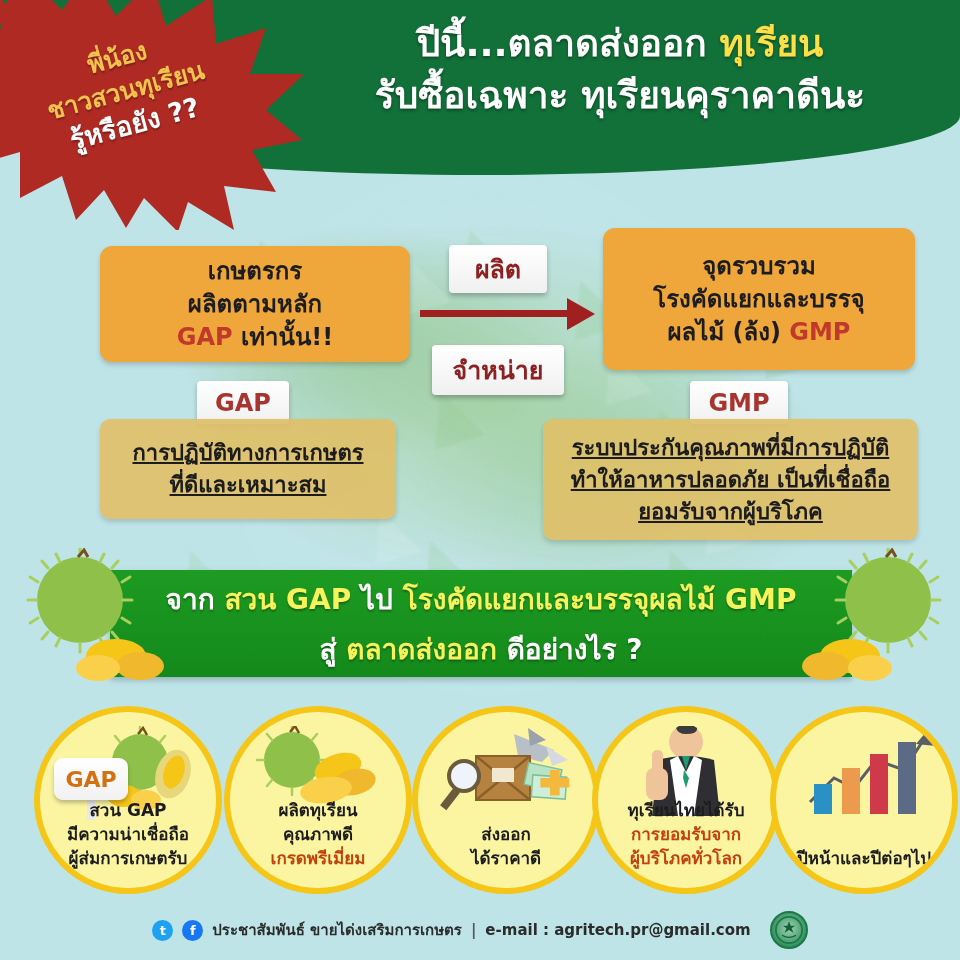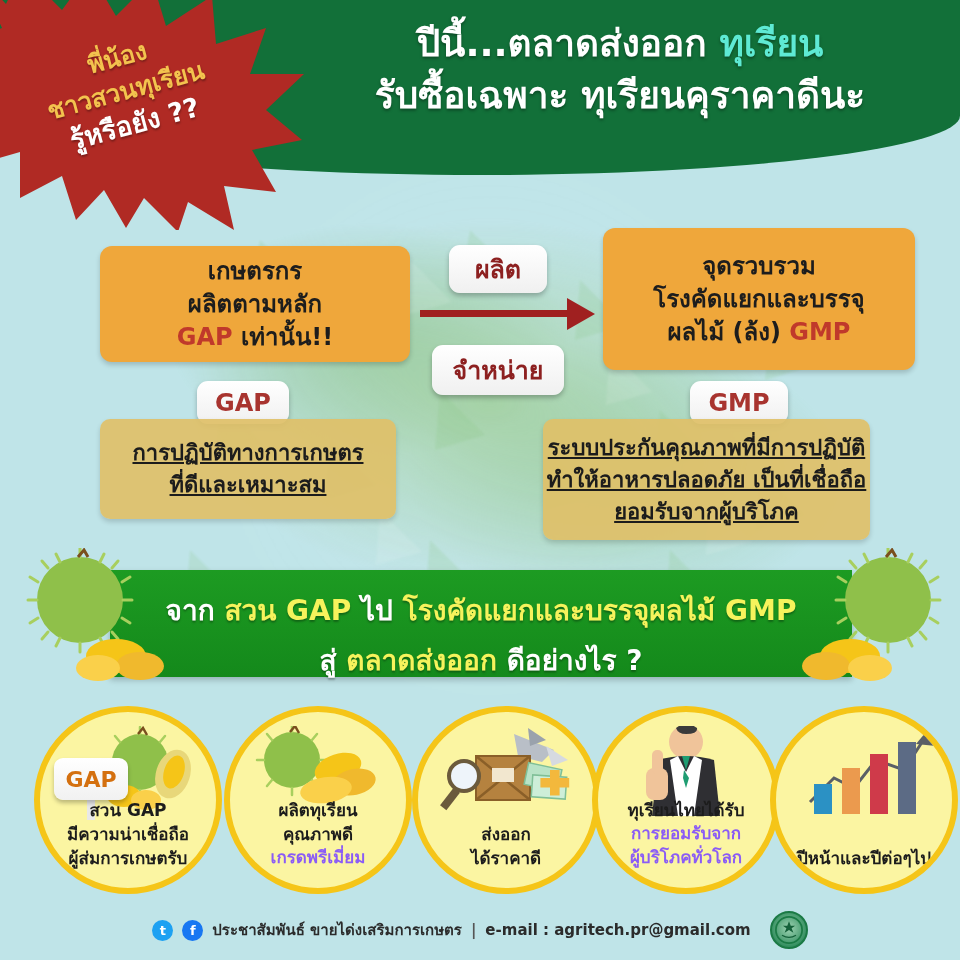--- a/index.html
+++ b/index.html
@@ -35,21 +35,21 @@
     border-bottom-left-radius:56% 38%;
     border-bottom-right-radius:56% 38%;
     overflow:hidden;
   }
   .header-inner {
     position:absolute; left:300px; top:18px; width:640px;
     text-align:center; color:#ffffff;
   }
   .hl { font-size:37px; line-height:52px; font-weight:bold; white-space:nowrap;
         text-shadow:0 2px 3px rgba(0,0,0,.35); }
-  .hl .hi { color:#5eead4; }
+  .hl .hi { color:#fde047; }
 
   
   .burst { position:absolute; left:-34px; top:-30px; width:340px; height:260px; }
   .burst-text {
     position:absolute; left:10px; top:16px; width:300px; height:210px;
     transform:rotate(-15deg);
     display:flex; flex-direction:column; justify-content:center; align-items:center;
     color:#f3c34e; font-weight:bold; text-shadow:0 2px 2px rgba(0,0,0,.3);
     pointer-events:none;
   }
@@ -76,68 +76,68 @@
     background:#a02020;
   }
   .arrow-head {
     position:absolute; left:567px; top:298px; width:0; height:0;
     border-top:16px solid transparent; border-bottom:16px solid transparent;
     border-left:28px solid #a02020;
   }
   .pill {
     position:absolute;
     background:linear-gradient(180deg,#ffffff,#f0f0f0);
-    border-radius:11px;
+    border-radius:4px;
     box-shadow:0 3px 5px rgba(0,0,0,.25);
     color:#8d2020; font-weight:bold;
     display:flex; align-items:center; justify-content:center;
   }
   #pill-produce { left:449px; top:245px; width:98px; height:48px; font-size:25px; }
   #pill-sell    { left:432px; top:345px; width:132px; height:50px; font-size:25px; }
   #pill-gap     { left:197px; top:381px; width:92px; height:43px; font-size:24px; color:#a8342f; }
   #pill-gmp     { left:690px; top:381px; width:98px; height:43px; font-size:24px; color:#a8342f; }
 
   
   .dbox {
     position:absolute;
     background:rgba(224,192,104,.92);
     border-radius:10px;
     box-shadow:0 3px 5px rgba(0,0,0,.16);
     color:#1c1c1c; text-align:center;
     display:flex; flex-direction:column; justify-content:center; align-items:center;text-decoration:underline;
   }
   .dbox .ln { font-size:22px; line-height:32px; font-weight:bold; white-space:nowrap; }
   #def-gap { left:100px; top:419px; width:296px; height:100px; }
-  #def-gmp { left:543px; top:419px; width:327px; height:121px; }
+  #def-gmp { left:543px; top:419px; width:375px; height:121px; }
 
   
   .banner {
     position:absolute; left:110px; top:570px; width:742px; height:107px;
     background:linear-gradient(180deg,#1d9b22,#14891b);
     color:#ffffff; text-align:center;
     box-shadow:0 3px 6px rgba(0,0,0,.22);
   }
   .banner .bl { font-size:28px; line-height:50px; font-weight:bold; white-space:nowrap;
                 text-shadow:0 2px 2px rgba(0,0,0,.3); }
-  .banner .bl:first-child { padding-top:16px; }
+  .banner .bl:first-child { padding-top:5px; }
   .banner .hi { color:#f6f35c; }
   .banner-left  { position:absolute; left:18px; top:548px; width:150px; height:138px; }
   .banner-right { position:absolute; left:800px; top:548px; width:150px; height:138px; }
 
   
   .circ {
     position:absolute; width:188px; height:188px; border-radius:50%;
     background:#fbf5a2; border:6px solid #f5c518;
     display:flex; flex-direction:column; align-items:center; justify-content:flex-end;
     text-align:center; overflow:hidden;
   }
   .circ .art { position:absolute; top:14px; left:0; right:0; height:82px; }
   .circ .txt { position:relative; z-index:2; padding-bottom:18px; width:100%; }
   .circ .ln { font-size:17px; line-height:24px; font-weight:bold; color:#1c1c1c; white-space:nowrap; }
-  .circ .ln.or { color:#8b5cf6;font-family:Liberation Serif, serif; }
+  .circ .ln.or { color:#c2410c; }
   #circ-1 { left:34px;  top:706px; }
   #circ-2 { left:224px; top:706px; }
   #circ-3 { left:412px; top:706px; }
   #circ-4 { left:592px; top:706px; }
   #circ-5 { left:770px; top:706px; }
 
   .gap-sign {
     position:absolute; left:14px; top:32px; width:74px; height:42px;
     background:linear-gradient(180deg,#fff,#f1f1f1); border-radius:9px;
     box-shadow:0 3px 4px rgba(0,0,0,.25);

